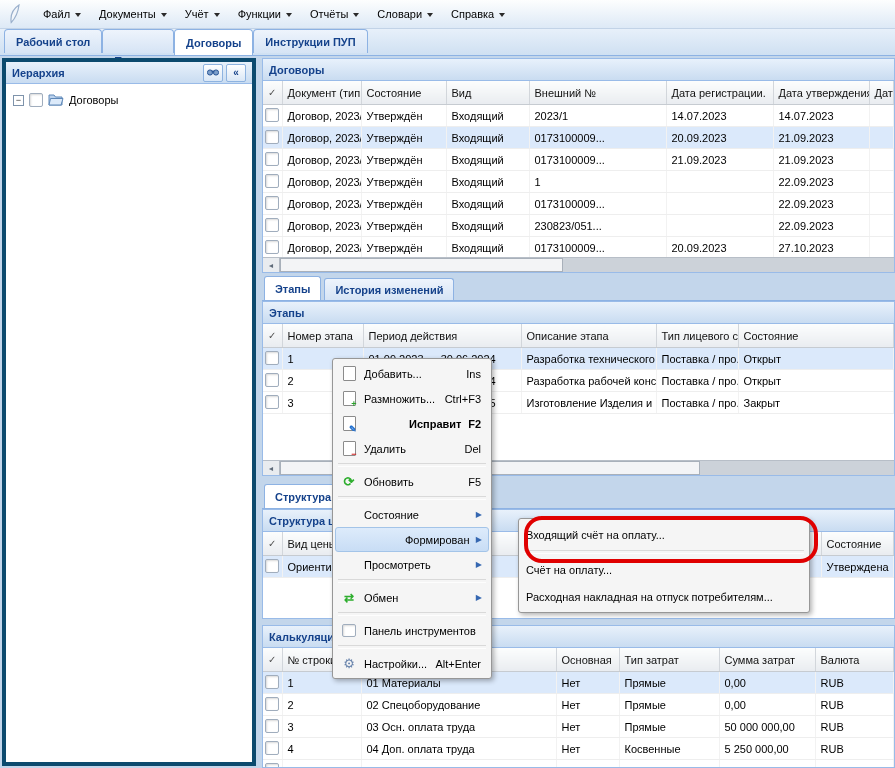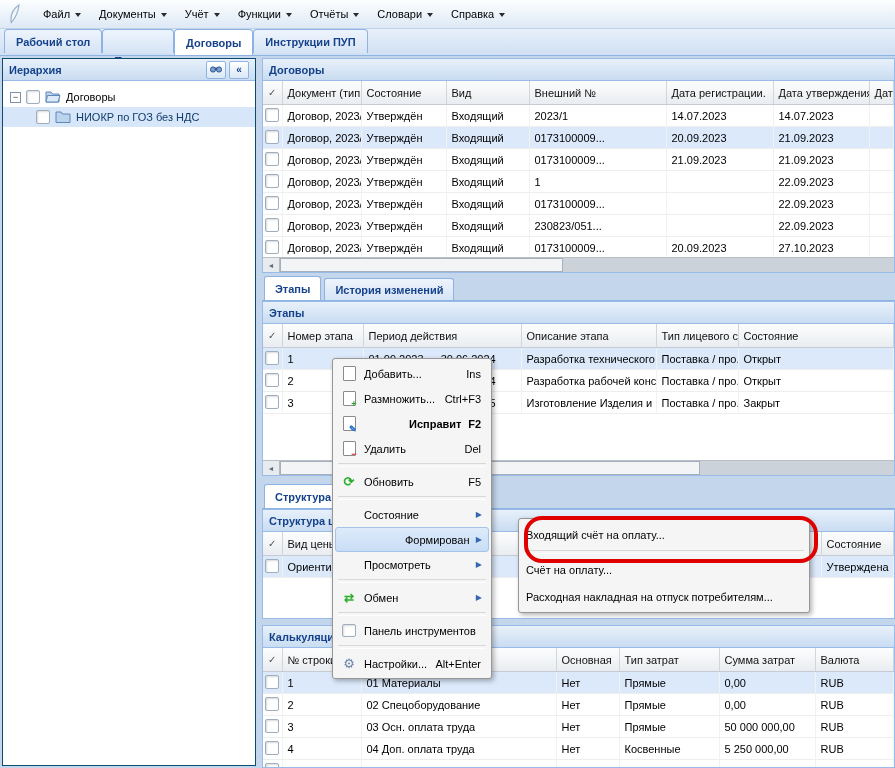--- a/index.html
+++ b/index.html
@@ -10,21 +10,21 @@
   .appicon{position:absolute;left:7px;top:4px;}
   .mi{display:flex;align-items:center;gap:5px;padding:4px 9px;cursor:default;}
   .caret{width:0;height:0;border-left:3px solid transparent;border-right:3px solid transparent;border-top:4px solid #2a2a2a;margin-top:1px;}
 
   
   .tabstrip{position:absolute;left:0;top:29px;width:895px;height:27px;background:linear-gradient(#e7f0fa,#cfe0f2);border-bottom:1px solid #8db2e3;display:flex;align-items:flex-start;padding-left:4px;gap:0;box-sizing:border-box;}
   .tab{height:23px;display:flex;align-items:center;padding:0 11px;border:1px solid #8db2e3;border-bottom:none;border-radius:4px 4px 0 0;background:linear-gradient(#eef4fc,#d6e4f5);color:#15428b;font-weight:bold;white-space:nowrap;}
   .tab.active{background:#fff;height:25px;}
 
   
-  .leftpanel{position:absolute;left:2px;top:58px;width:254px;height:708px;background:#fff;border:1px solid #0c4a6e;box-sizing:border-box;}
+  .leftpanel{position:absolute;left:2px;top:58px;width:254px;height:708px;background:#fff;border:4px solid #0c4a6e;box-sizing:border-box;}
   .phdr{height:22px;background:linear-gradient(#e8f1fb,#c9dcf1);border-bottom:1px solid #99bbe8;color:#15428b;font-weight:bold;display:flex;align-items:center;padding:0 6px;box-sizing:border-box;}
   .phdr .sp{flex:1;}
   .hbtn{width:18px;height:16px;border:1px solid #8eb3e0;border-radius:2px;background:linear-gradient(#ffffff,#d9e7f6);display:flex;align-items:center;justify-content:center;margin-left:3px;font-size:10px;color:#15428b;font-weight:bold;}
   .tree{padding-top:6px;}
   .tnode{height:20px;display:flex;align-items:center;gap:5px;padding-left:7px;}
   .tnode.sel{background:#d7e6f9;}
   .tnode.child{padding-left:33px;}
   .exp{width:11px;height:11px;border:1px solid #7e93ab;background:#fff;font-size:9px;line-height:9px;text-align:center;color:#333;box-sizing:border-box;}
   .cb{display:inline-block;width:12px;height:12px;background:#fff;border:1px solid #a0adbd;border-radius:2px;box-shadow:inset 1px 1px 2px rgba(0,0,0,.15);flex:0 0 12px;}
   .nlabel{color:#123c6d;}
@@ -170,29 +170,20 @@
       <div class="tnode">
         <span class="exp">−</span>
         <span class="cb"></span>
         <span>
           <svg width="16" height="13" viewBox="0 0 16 13">
               <path d="M1 2 h5 l1.5 2 H14 v8 H1 Z" fill="#bcd3ee" stroke="#5e88b8"></path>
               <path d="M2.5 5.5 H15 L13 12 H1 Z" fill="#dceafa" stroke="#5e88b8"></path>
             </svg>
         </span>
         <span style="color:#000;">Договоры</span>
-      </div>
-      <div class="tnode child sel">
-        <span class="cb"></span>
-        <span>
-          <svg width="16" height="13" viewBox="0 0 16 13">
-              <path d="M1 2 h5 l1.5 2 H15 v8.5 H1 Z" fill="#bcd3ee" stroke="#5e88b8"></path>
-            </svg>
-        </span>
-        <span class="nlabel">НИОКР по ГОЗ без НДС</span>
       </div>
     </div>
   </div>
 
   <div class="sec" style="top:58px;height:215px;">
     <div class="phdr">
         <span>Договоры</span>
       </div>
     <table class="grid">
       <colgroup>

